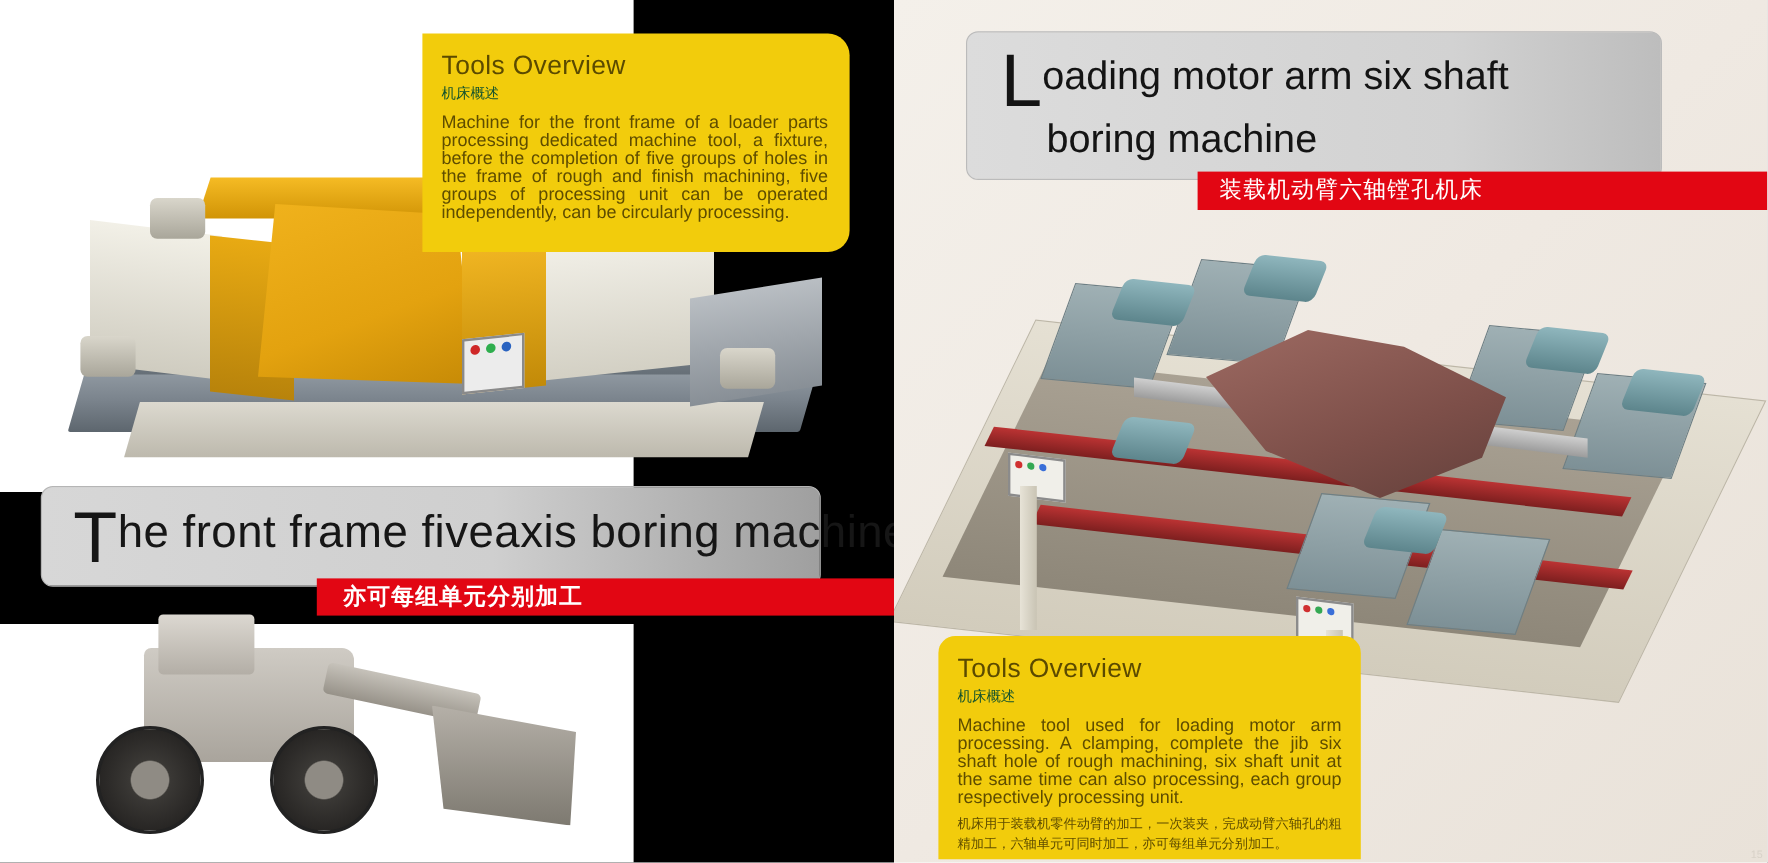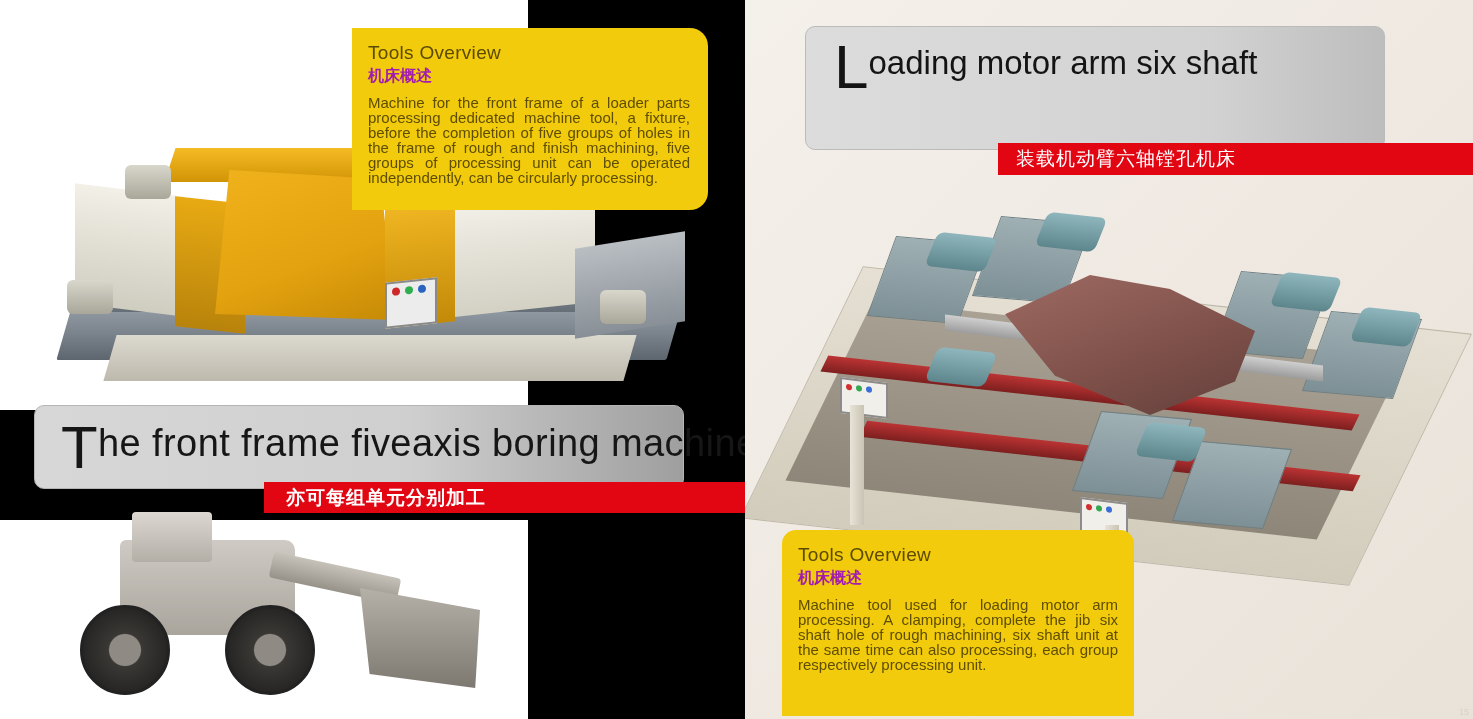--- a/index.html
+++ b/index.html
@@ -188,29 +188,29 @@
   .yellow-box-left {
     position: absolute;
     left: 352px; top: 28px;
     width: 356px; height: 182px;
     background: #f2cc0c;
     border-radius: 0 18px 18px 0;
     padding: 14px 18px 10px 16px;
     box-sizing: border-box;
   }
   .yb-title {
-    font-size: 19px;
+    font-size: 22px;
     color: #5b4a00;
     letter-spacing: .3px;
     font-weight: 400;
   }
   .yb-subtitle {
-    font-size: 16px;
-    color: #a21caf;
-    font-weight: bold;
+    font-size: 12px;
+    color: #14532d;
+    font-weight: normal;
     margin-top: 2px;
   }
   .yb-body {
     font-size: 15px;
     line-height: 15px;
     color: #5f4d00;
     margin-top: 8px;
     text-align: justify;
   }
   .yb-body-cn {
@@ -450,20 +450,21 @@
       <div class="ld-wheel" style="left:20px;top:75px;"></div>
       <div class="ld-wheel" style="left:165px;top:75px;"></div>
     </div>
   </div>
 
   <div class="right-panel">
 
     <div class="title-plate-right">
       <div class="txt">
         <span class="cap">L</span><span>oading motor arm six shaft</span><br>
+        <span style="margin-left:38px;display:inline-block;">boring machine</span>
       </div>
     </div>
 
     <div class="red-bar-right">
       <span>装载机动臂六轴镗孔机床</span>
     </div>
 
     <div class="machine-right">
       <div class="mr-plate"></div>
       <div class="mr-plate-dark"></div>
@@ -506,15 +507,16 @@
       <div class="mr-post" style="left:350px;top:345px;height:100px;"></div>
     </div>
 
     <div class="corner-mark">15</div>
   </div>
 
   <div class="yellow-box-right">
     <div class="yb-title">Tools Overview</div>
     <div class="yb-subtitle">机床概述</div>
     <div class="yb-body">Machine tool used for loading motor arm processing. A clamping, complete the jib six shaft hole of rough machining, six shaft unit at the same time can also processing, each group respectively processing unit.</div>
+    <div class="yb-body-cn">机床用于装载机零件动臂的加工，一次装夹，完成动臂六轴孔的粗精加工，六轴单元可同时加工，亦可每组单元分别加工。</div>
   </div>
 
 </div>
 
 </body></html>

